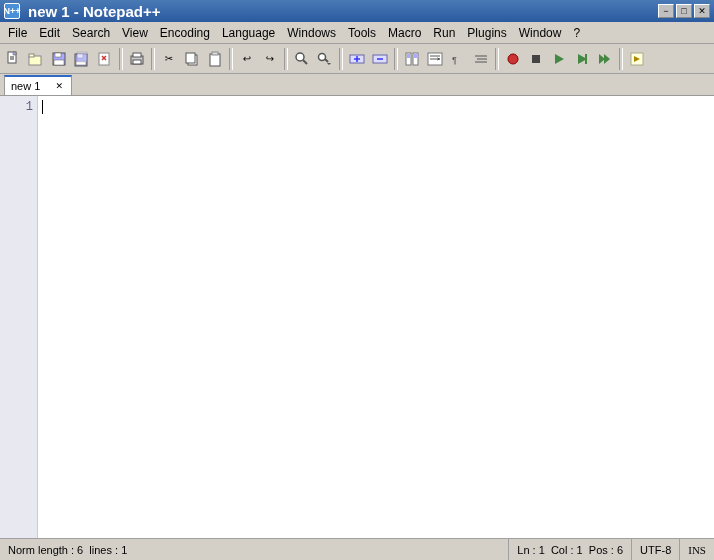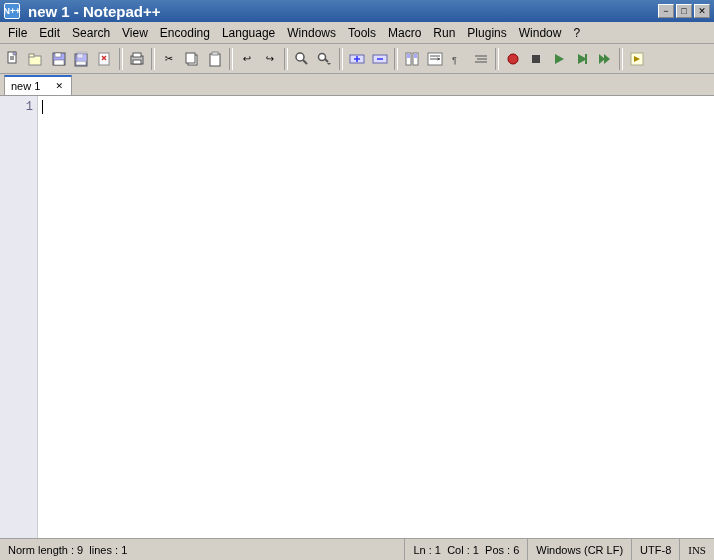--- a/index.html
+++ b/index.html
@@ -410,27 +410,24 @@
   <div id="line-numbers">
     <div>1</div>
   </div>
   <div id="editor-area">
     <span class="cursor-blink"></span>
   </div>
 </div>
 
 <div id="status-bar">
   <div class="status-section">
-    <span>Norm</span>&nbsp;<span>length : 9</span>&nbsp;&nbsp;<span>lines : 1</span>
+    <span>Norm</span>&nbsp;<span>length : 6</span>&nbsp;&nbsp;<span>lines : 1</span>
   </div>
   <div class="status-section">
     <span>Ln : 1</span>&nbsp;&nbsp;<span>Col : 1</span>&nbsp;&nbsp;<span>Pos : 6</span>
   </div>
   <div class="status-section">
-    <span>Windows (CR LF)</span>
-  </div>
-  <div class="status-section">
     <span>UTF-8</span>
   </div>
   <div class="status-section" style="border-right:none;font-family:Liberation Serif, serif;">
     <span>INS</span>
   </div>
 </div>
 
 </body></html>

